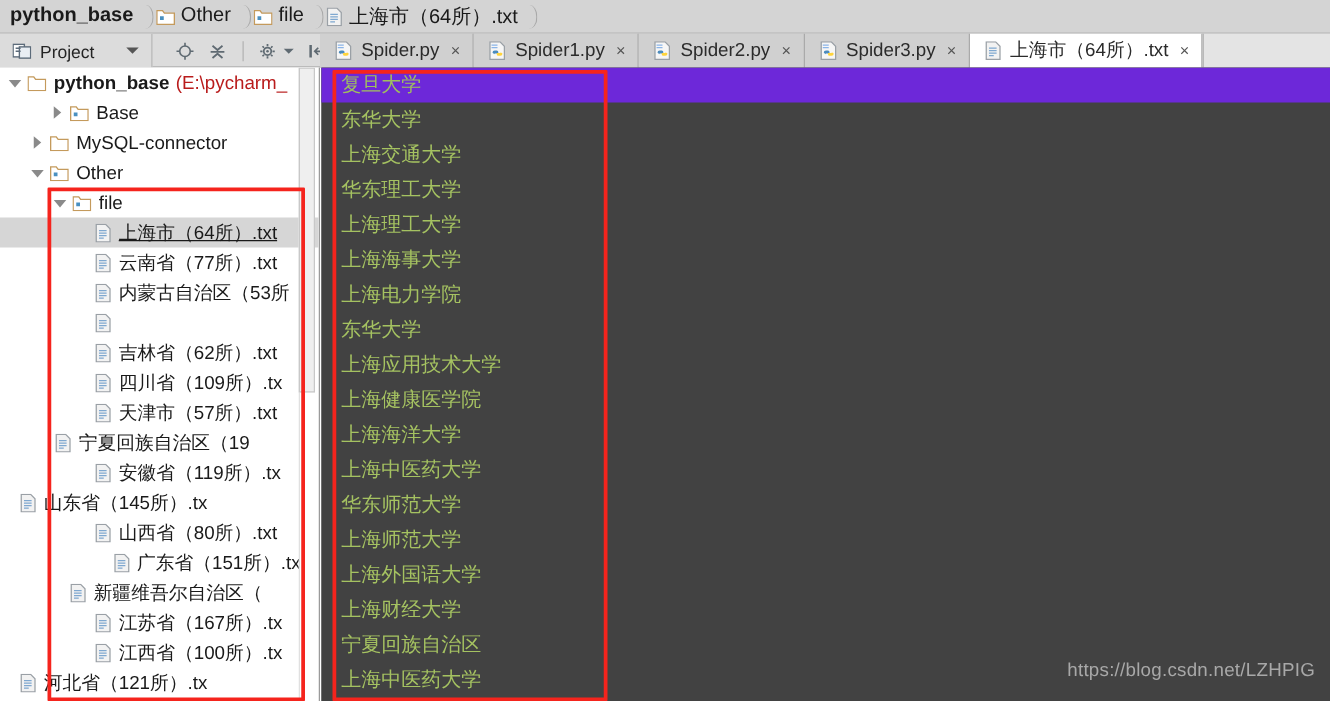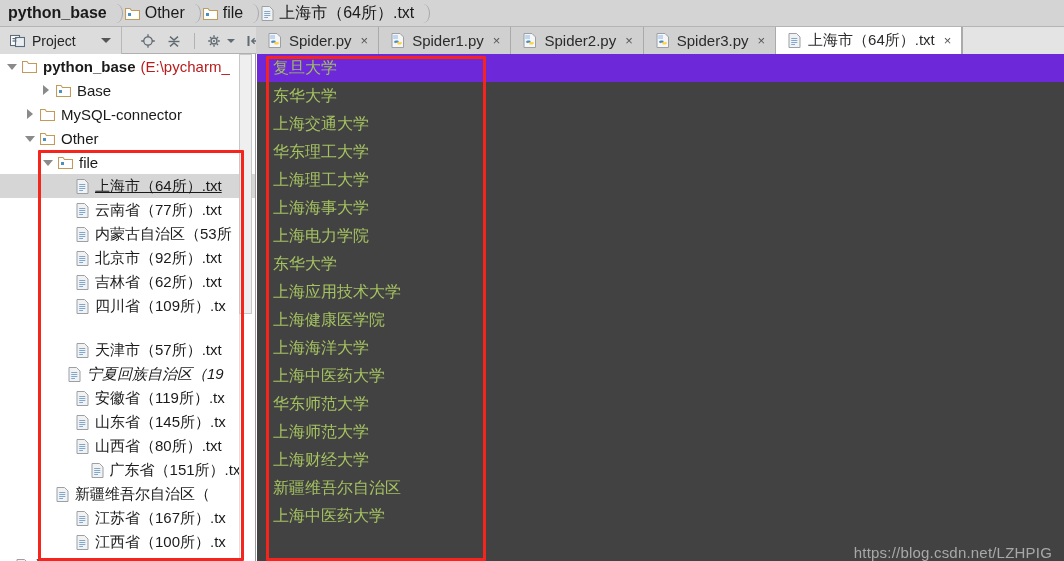--- a/index.html
+++ b/index.html
@@ -183,21 +183,21 @@
     font-size: 16px;
     color: #a5c261;
     white-space: nowrap;
     font-family: "DejaVu Sans", "Liberation Sans", sans-serif;
   }
   .ed-line.current {
     background: #6d28d9;
     color: #9fbf5f;
   }
   .watermark {
-    position: absolute; right: 12px; bottom: 0;
+    position: absolute; right: 12px; bottom: 16px;
     font-size: 15px;
     color: #a8a8a8;
     font-family: "Liberation Sans", sans-serif;
     letter-spacing: 0.2px;
   }
 
   
   .red-box {
     position: absolute;
     border: 3px solid #f5241d;
@@ -430,63 +430,62 @@
               <path d="M3.2 5.5 H9.3 M3.2 7.5 H9.3 M3.2 9.5 H9.3 M3.2 11.5 H7" stroke="#7fa8d0" stroke-width="1"></path>
             </svg></span>
           <span class="t-label">内蒙古自治区（53所</span>
         </div>
         <div class="tree-row" style="padding-left: 60px;">
           <span class="arrow"></span>
           <span class="t-ico"><svg class="ico-file" viewBox="0 0 13 15">
               <path d="M1 0.5 L8.5 0.5 L12 4 L12 14.5 L1 14.5 Z" fill="#f2f2f2" stroke="#9aa0a6" stroke-width="1"></path>
               <path d="M3.2 5.5 H9.3 M3.2 7.5 H9.3 M3.2 9.5 H9.3 M3.2 11.5 H7" stroke="#7fa8d0" stroke-width="1"></path>
             </svg></span>
-          <span class="t-label">北京市（92所）.txt</span>
         </div>
         <div class="tree-row" style="padding-left: 60px;">
           <span class="arrow"></span>
           <span class="t-ico"><svg class="ico-file" viewBox="0 0 13 15">
               <path d="M1 0.5 L8.5 0.5 L12 4 L12 14.5 L1 14.5 Z" fill="#f2f2f2" stroke="#9aa0a6" stroke-width="1"></path>
               <path d="M3.2 5.5 H9.3 M3.2 7.5 H9.3 M3.2 9.5 H9.3 M3.2 11.5 H7" stroke="#7fa8d0" stroke-width="1"></path>
             </svg></span>
           <span class="t-label">吉林省（62所）.txt</span>
         </div>
         <div class="tree-row" style="padding-left: 60px;">
           <span class="arrow"></span>
           <span class="t-ico"><svg class="ico-file" viewBox="0 0 13 15">
               <path d="M1 0.5 L8.5 0.5 L12 4 L12 14.5 L1 14.5 Z" fill="#f2f2f2" stroke="#9aa0a6" stroke-width="1"></path>
               <path d="M3.2 5.5 H9.3 M3.2 7.5 H9.3 M3.2 9.5 H9.3 M3.2 11.5 H7" stroke="#7fa8d0" stroke-width="1"></path>
             </svg></span>
           <span class="t-label">四川省（109所）.tx</span>
         </div>
-        <div class="tree-row" style="padding-left: 60px; margin-top: 20px;">
+        <div class="tree-row" style="padding-left: 60px;">
           <span class="arrow"></span>
           <span class="t-ico"><svg class="ico-file" viewBox="0 0 13 15">
               <path d="M1 0.5 L8.5 0.5 L12 4 L12 14.5 L1 14.5 Z" fill="#f2f2f2" stroke="#9aa0a6" stroke-width="1"></path>
               <path d="M3.2 5.5 H9.3 M3.2 7.5 H9.3 M3.2 9.5 H9.3 M3.2 11.5 H7" stroke="#7fa8d0" stroke-width="1"></path>
             </svg></span>
           <span class="t-label">天津市（57所）.txt</span>
         </div>
-        <div class="tree-row" style="padding-left: 52px; font-style: italic;">
+        <div class="tree-row" style="padding-left: 28px;">
           <span class="arrow"></span>
           <span class="t-ico"><svg class="ico-file" viewBox="0 0 13 15">
               <path d="M1 0.5 L8.5 0.5 L12 4 L12 14.5 L1 14.5 Z" fill="#f2f2f2" stroke="#9aa0a6" stroke-width="1"></path>
               <path d="M3.2 5.5 H9.3 M3.2 7.5 H9.3 M3.2 9.5 H9.3 M3.2 11.5 H7" stroke="#7fa8d0" stroke-width="1"></path>
             </svg></span>
           <span class="t-label">宁夏回族自治区（19</span>
         </div>
         <div class="tree-row" style="padding-left: 60px;">
           <span class="arrow"></span>
           <span class="t-ico"><svg class="ico-file" viewBox="0 0 13 15">
               <path d="M1 0.5 L8.5 0.5 L12 4 L12 14.5 L1 14.5 Z" fill="#f2f2f2" stroke="#9aa0a6" stroke-width="1"></path>
               <path d="M3.2 5.5 H9.3 M3.2 7.5 H9.3 M3.2 9.5 H9.3 M3.2 11.5 H7" stroke="#7fa8d0" stroke-width="1"></path>
             </svg></span>
           <span class="t-label">安徽省（119所）.tx</span>
         </div>
-        <div class="tree-row" style="padding-left: 60px;">
+        <div class="tree-row" style="">
           <span class="arrow"></span>
           <span class="t-ico"><svg class="ico-file" viewBox="0 0 13 15">
               <path d="M1 0.5 L8.5 0.5 L12 4 L12 14.5 L1 14.5 Z" fill="#f2f2f2" stroke="#9aa0a6" stroke-width="1"></path>
               <path d="M3.2 5.5 H9.3 M3.2 7.5 H9.3 M3.2 9.5 H9.3 M3.2 11.5 H7" stroke="#7fa8d0" stroke-width="1"></path>
             </svg></span>
           <span class="t-label">山东省（145所）.tx</span>
         </div>
         <div class="tree-row" style="padding-left: 60px;">
           <span class="arrow"></span>
           <span class="t-ico"><svg class="ico-file" viewBox="0 0 13 15">
@@ -549,22 +548,23 @@
         <div class="ed-line">上海理工大学</div>
         <div class="ed-line">上海海事大学</div>
         <div class="ed-line">上海电力学院</div>
         <div class="ed-line">东华大学</div>
         <div class="ed-line">上海应用技术大学</div>
         <div class="ed-line">上海健康医学院</div>
         <div class="ed-line">上海海洋大学</div>
         <div class="ed-line">上海中医药大学</div>
         <div class="ed-line">华东师范大学</div>
         <div class="ed-line">上海师范大学</div>
+        <div class="ed-line">上海外国语大学</div>
         <div class="ed-line">上海财经大学</div>
-        <div class="ed-line">新疆维吾尔自治区</div>
+        <div class="ed-line">宁夏回族自治区</div>
         <div class="ed-line">上海中医药大学</div>
       </div>
     <div class="watermark">https://blog.csdn.net/LZHPIG</div>
   </div>
 
   <div id="annotation-layer">
       <div class="red-box" style="left: 38px; top: 150px; width: 206px; height: 411px; border-color: rgb(245, 36, 29);"></div>
       <div class="red-box" style="left: 266px; top: 56px; width: 220px; height: 505px; border-color: rgb(245, 36, 29);"></div>
     </div>
 

